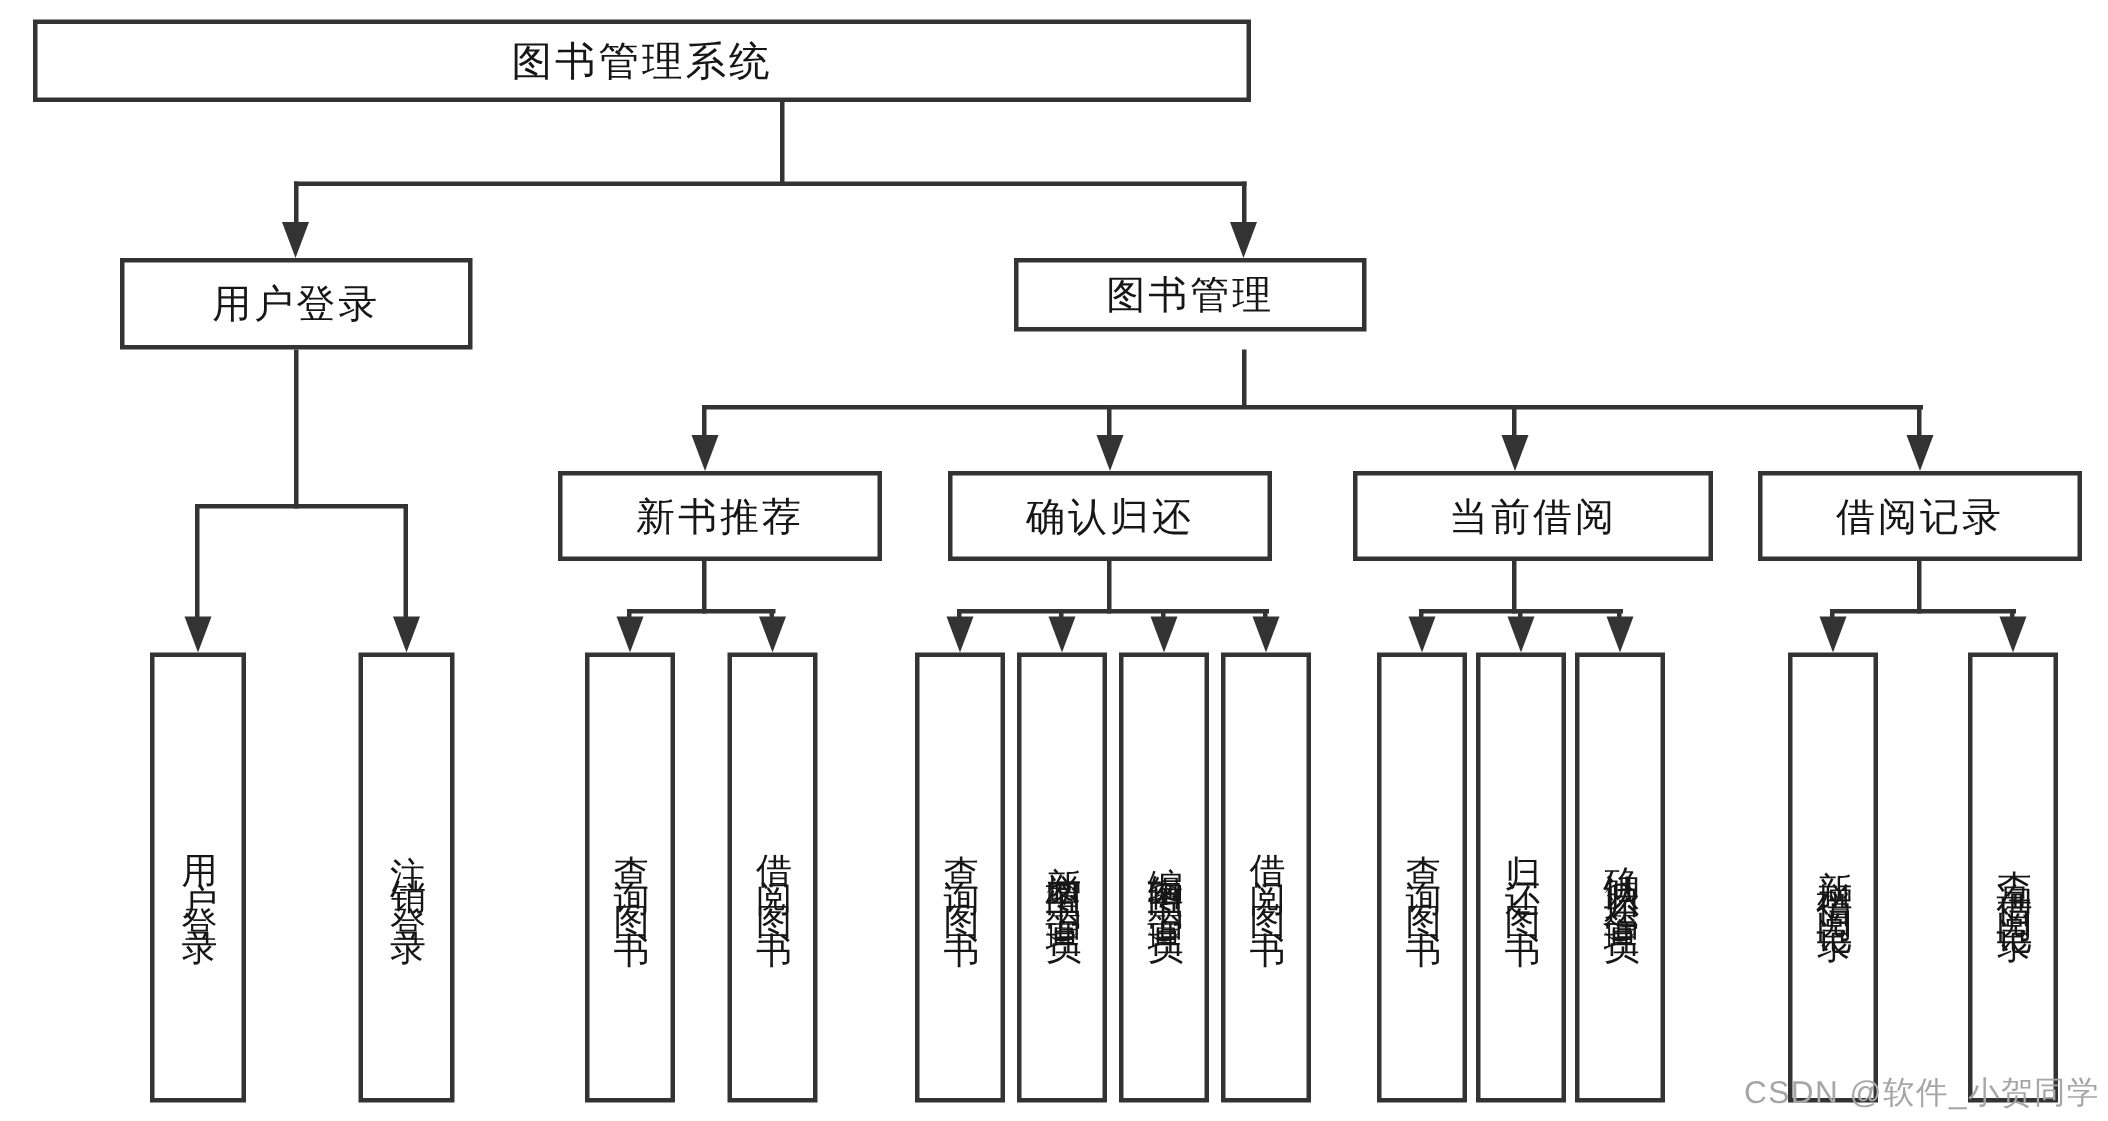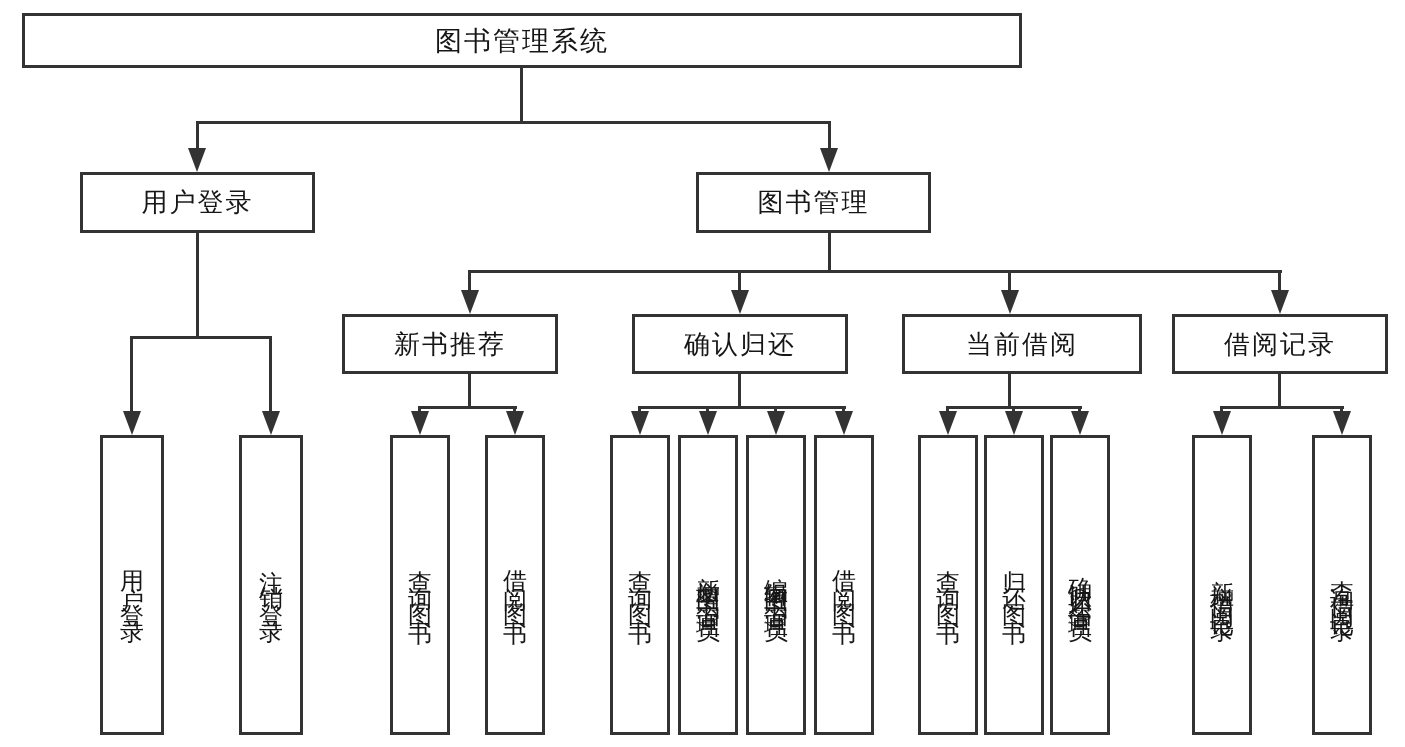--- a/index.html
+++ b/index.html
@@ -30,51 +30,51 @@
   .watermark{
     position:absolute;right:5px;bottom:5px;
     font-size:21px;color:#a6a6a6;letter-spacing:1px;white-space:nowrap;
   }
 </style>
 </head>
 <body>
 
 <div class="stage">
 
-  <div class="box hlabel root-label" style="left:22px;top:13px;width:1000px;height:55px">图书管理系统</div>
+  <div class="box hlabel root-label" style="left:22px;top:13px;width:812px;height:55px">图书管理系统</div>
 
   <div class="ln" style="left:520px;top:66px;width:3px;height:57px"></div>
   <div class="ln" style="left:196px;top:121px;width:635px;height:3px"></div>
   <div class="ln" style="left:196px;top:121px;width:3px;height:27px"></div>
   <div class="ln" style="left:828px;top:121px;width:3px;height:27px"></div>
   <div class="ar" style="left:188px;top:148px"></div>
   <div class="ar" style="left:820px;top:148px"></div>
 
   <div class="box hlabel" style="left:80px;top:172px;width:235px;height:61px">用户登录</div>
-  <div class="box hlabel" style="left:696px;top:172px;width:235px;height:61px">图书管理</div>
+  <div class="box hlabel" style="left:676px;top:172px;width:235px;height:49px">图书管理</div>
 
   <div class="ln" style="left:196px;top:233px;width:3px;height:106px"></div>
   <div class="ln" style="left:130px;top:336px;width:142px;height:3px"></div>
   <div class="ln" style="left:130px;top:336px;width:3px;height:76px"></div>
   <div class="ln" style="left:269px;top:336px;width:3px;height:76px"></div>
   <div class="ar" style="left:123px;top:411px"></div>
   <div class="ar" style="left:262px;top:411px"></div>
 
   <div class="ln" style="left:828px;top:233px;width:3px;height:39px"></div>
   <div class="ln" style="left:468px;top:270px;width:814px;height:3px"></div>
   <div class="ln" style="left:468px;top:270px;width:3px;height:22px"></div>
   <div class="ln" style="left:738px;top:270px;width:3px;height:22px"></div>
   <div class="ln" style="left:1008px;top:270px;width:3px;height:22px"></div>
   <div class="ln" style="left:1278px;top:270px;width:3px;height:22px"></div>
   <div class="ar" style="left:461px;top:290px"></div>
   <div class="ar" style="left:731px;top:290px"></div>
   <div class="ar" style="left:1001px;top:290px"></div>
   <div class="ar" style="left:1271px;top:290px"></div>
 
-  <div class="box hlabel" style="left:342px;top:314px;width:216px;height:60px">新书推荐</div>
+  <div class="box hlabel" style="left:372px;top:314px;width:216px;height:60px">新书推荐</div>
   <div class="box hlabel" style="left:632px;top:314px;width:216px;height:60px">确认归还</div>
   <div class="box hlabel" style="left:902px;top:314px;width:240px;height:60px">当前借阅</div>
   <div class="box hlabel" style="left:1172px;top:314px;width:216px;height:60px">借阅记录</div>
 
   <div class="ln" style="left:468px;top:374px;width:3px;height:35px"></div>
   <div class="ln" style="left:418px;top:406px;width:99px;height:3px"></div>
   <div class="ln" style="left:418px;top:406px;width:3px;height:8px"></div>
   <div class="ln" style="left:513px;top:406px;width:3px;height:8px"></div>
   <div class="ar" style="left:411px;top:411px"></div>
   <div class="ar" style="left:506px;top:411px"></div>
@@ -143,14 +143,15 @@
     <span class="vtext">确认归还（管理员）</span>
   </div>
 
   <div class="box ls6" style="left:1192px;top:435px;width:60px;height:300px">
     <span class="vtext">新增借阅记录</span>
   </div>
   <div class="box ls6" style="left:1312px;top:435px;width:60px;height:300px">
     <span class="vtext">查询借阅记录</span>
   </div>
 
+  <div class="watermark">CSDN @软件_小贺同学</div>
 
 </div>
 
 </body></html>

